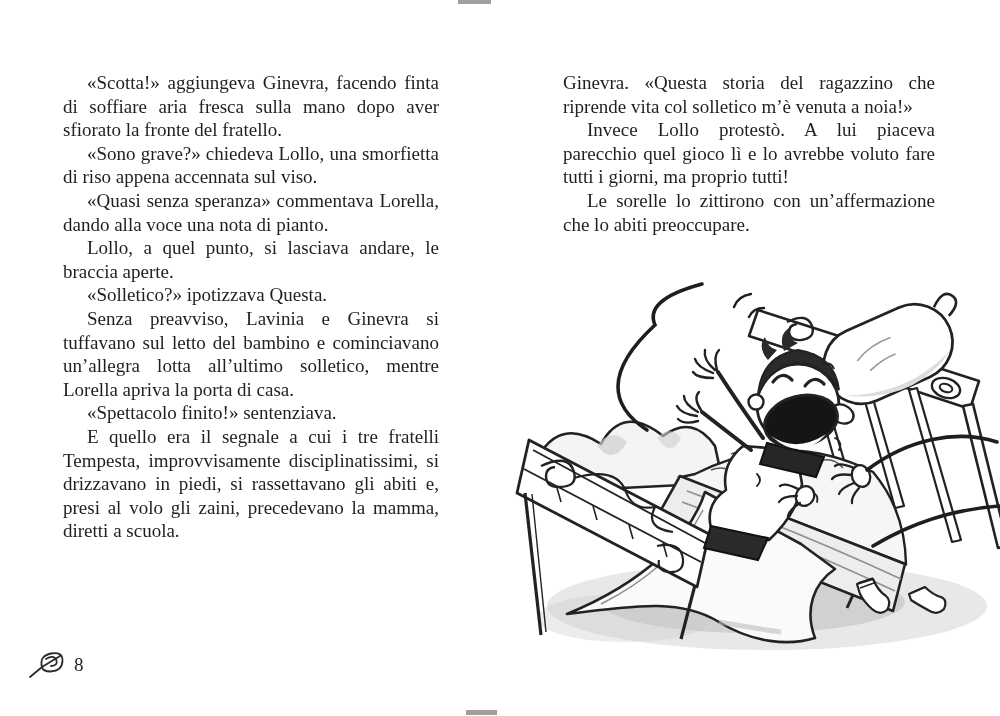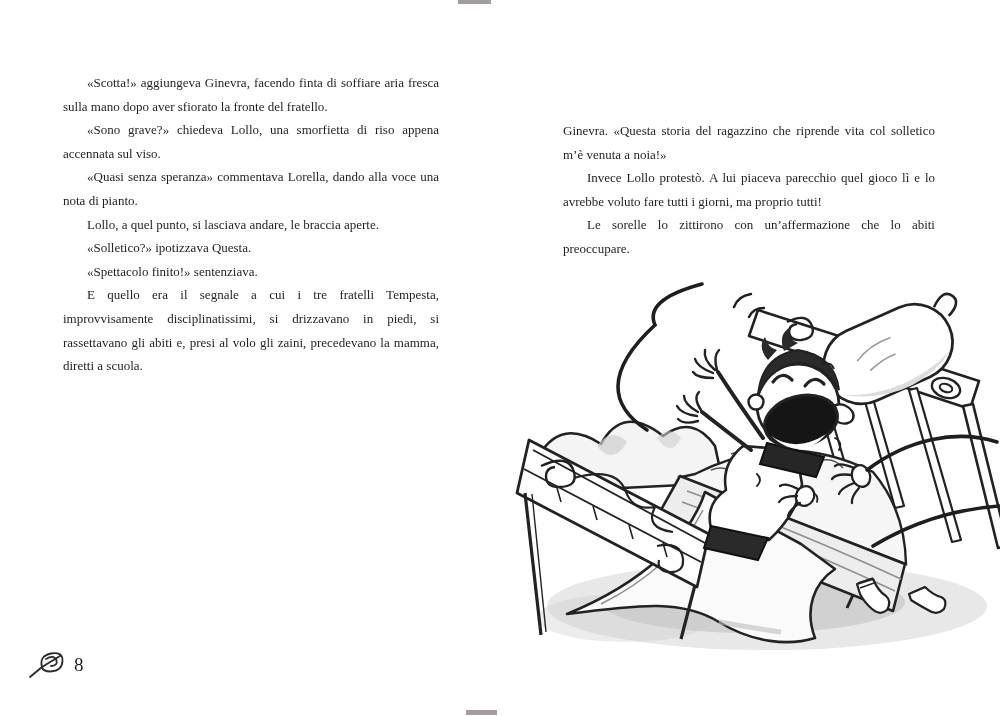--- a/index.html
+++ b/index.html
@@ -6,43 +6,44 @@
   body{
     width:1000px;height:716px;position:relative;overflow:hidden;
     background:#ffffff;color:#1f1f1f;
     font-family:"Liberation Serif", serif;
   }
   .sep-mark{position:absolute;background:#a39d9e;}
   #sep-top{left:458px;top:0;width:33px;height:4px;}
   #sep-bottom{left:466px;top:710px;width:31px;height:5px;}
   .text-col{
     position:absolute;top:71px;
-    font-size:13px;line-height:23.6px;
+    font-size:19px;line-height:23.6px;
     text-align:justify;text-justify:inter-word;
   }
   #left-col{left:63px;width:376px;}
   #right-col{left:563px;width:372px;}
   .text-col p{margin:0;text-indent:24px;}
-  .text-col p.noindent{text-indent:0;margin-top:48px;}
+  .text-col p.noindent{text-indent:0;}
   #footer-left{position:absolute;left:27px;top:650px;display:flex;align-items:center;gap:9px;}
   #page-num{font-size:19px;color:#1f1f1f;}
   #illustration{position:absolute;left:505px;top:278px;}
 </style>
 </head>
 <body>
 
 <div class="sep-mark" id="sep-top"></div>
 <div class="sep-mark" id="sep-bottom"></div>
 
 <div id="left-col" class="text-col">
   <p>«Scotta!» aggiungeva Ginevra, facendo finta di soffiare aria fresca sulla mano dopo aver sfiorato la fronte del fratello.</p>
   <p>«Sono grave?» chiedeva Lollo, una smorfietta di riso appena accennata sul viso.</p>
   <p>«Quasi senza speranza» commentava Lorella, dando alla voce una nota di pianto.</p>
   <p>Lollo, a quel punto, si lasciava andare, le braccia aperte.</p>
   <p>«Solletico?» ipotizzava Questa.</p>
+  <p>Senza preavviso, Lavinia e Ginevra si tuffavano sul letto del bambino e cominciavano un’allegra lotta all’ultimo solletico, mentre Lorella apriva la porta di casa.</p>
   <p>«Spettacolo finito!» sentenziava.</p>
   <p>E quello era il segnale a cui i tre fratelli Tempesta, improvvisamente disciplinatissimi, si drizzavano in piedi, si rassettavano gli abiti e, presi al volo gli zaini, precedevano la mamma, diretti a scuola.</p>
 </div>
 
 <div id="right-col" class="text-col">
   <p class="noindent">Ginevra. «Questa storia del ragazzino che riprende vita col solletico m’è venuta a noia!»</p>
   <p>Invece Lollo protestò. A lui piaceva parecchio quel gioco lì e lo avrebbe voluto fare tutti i giorni, ma proprio tutti!</p>
   <p>Le sorelle lo zittirono con un’affermazione che lo abiti preoccupare.</p>
 </div>
 

